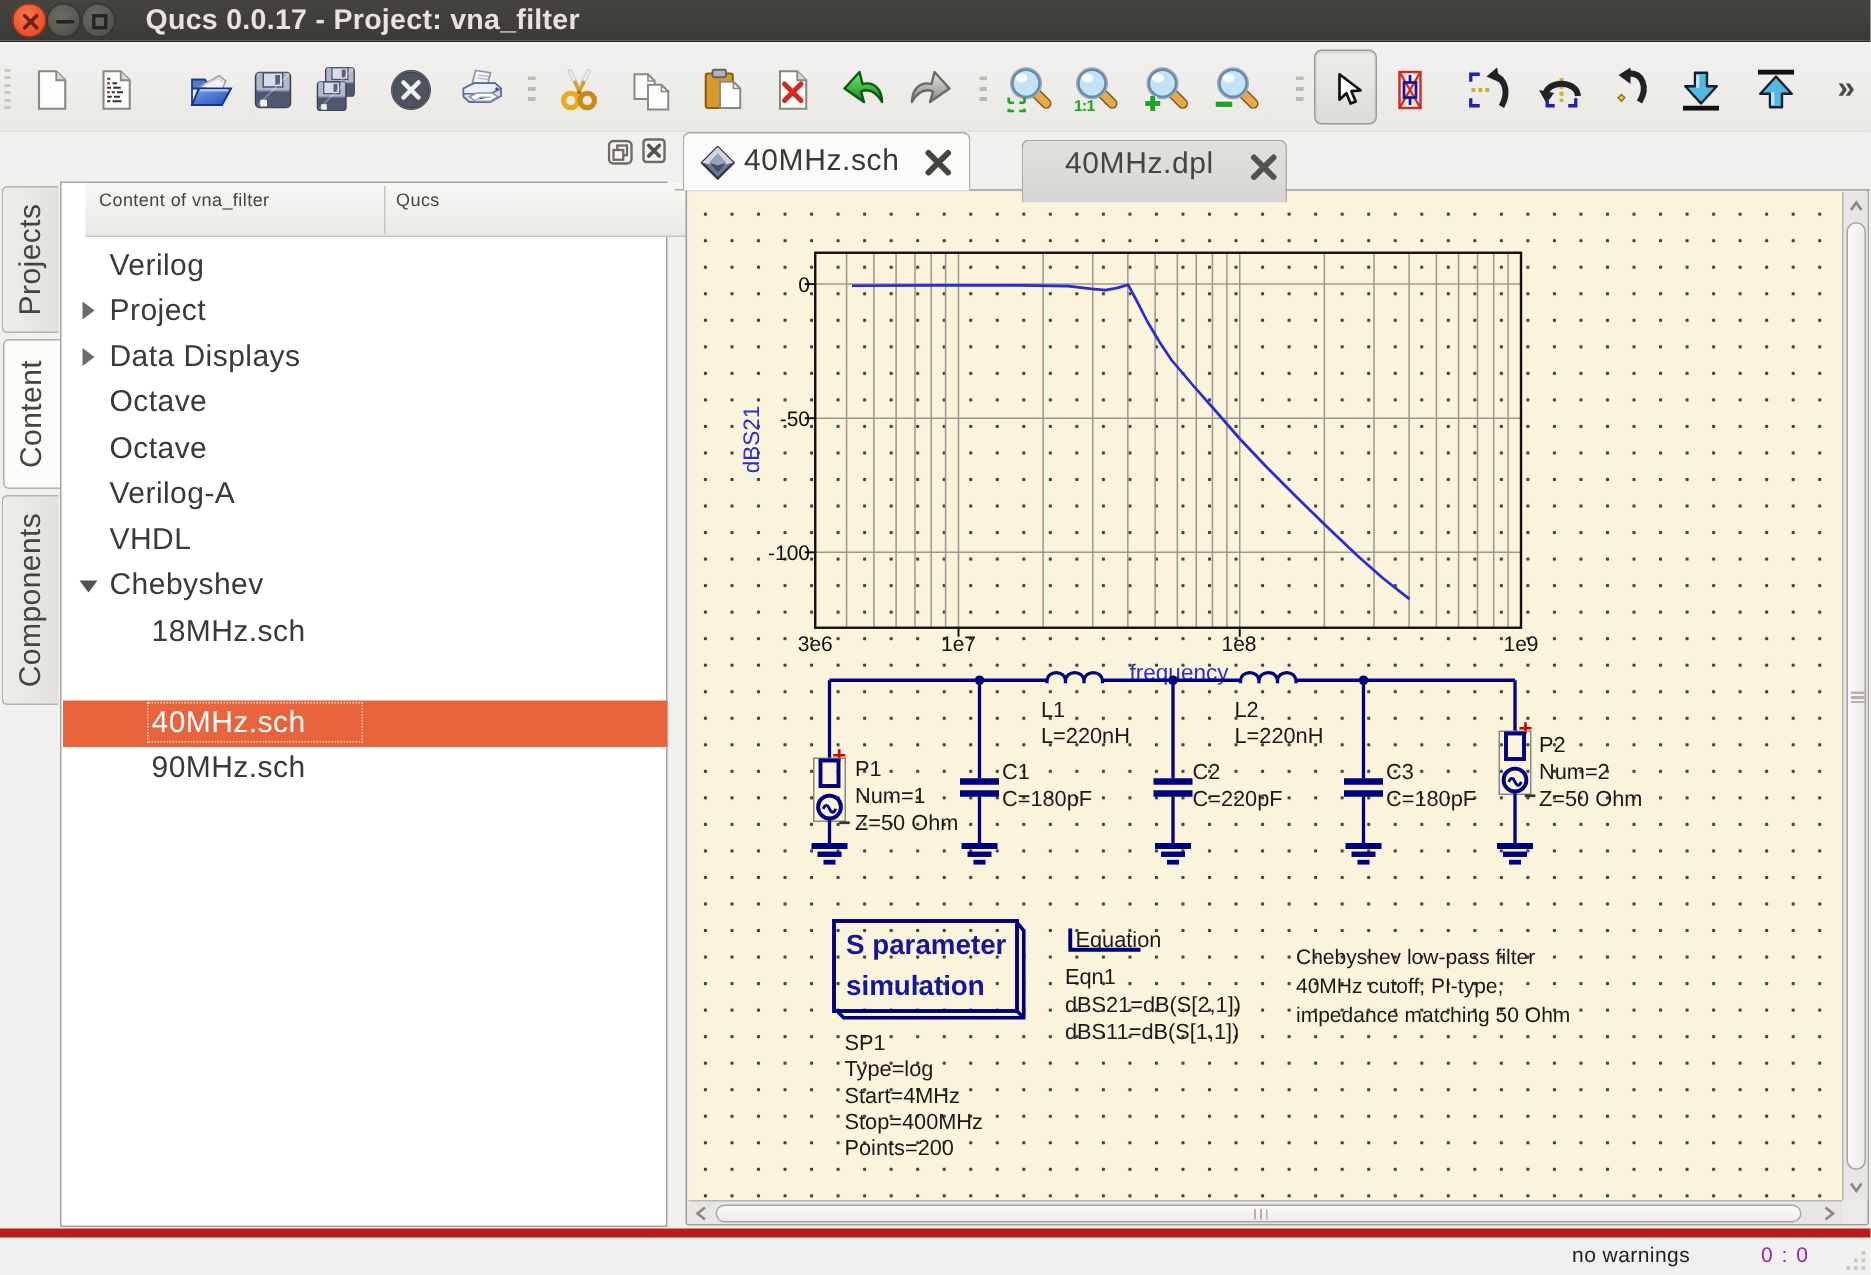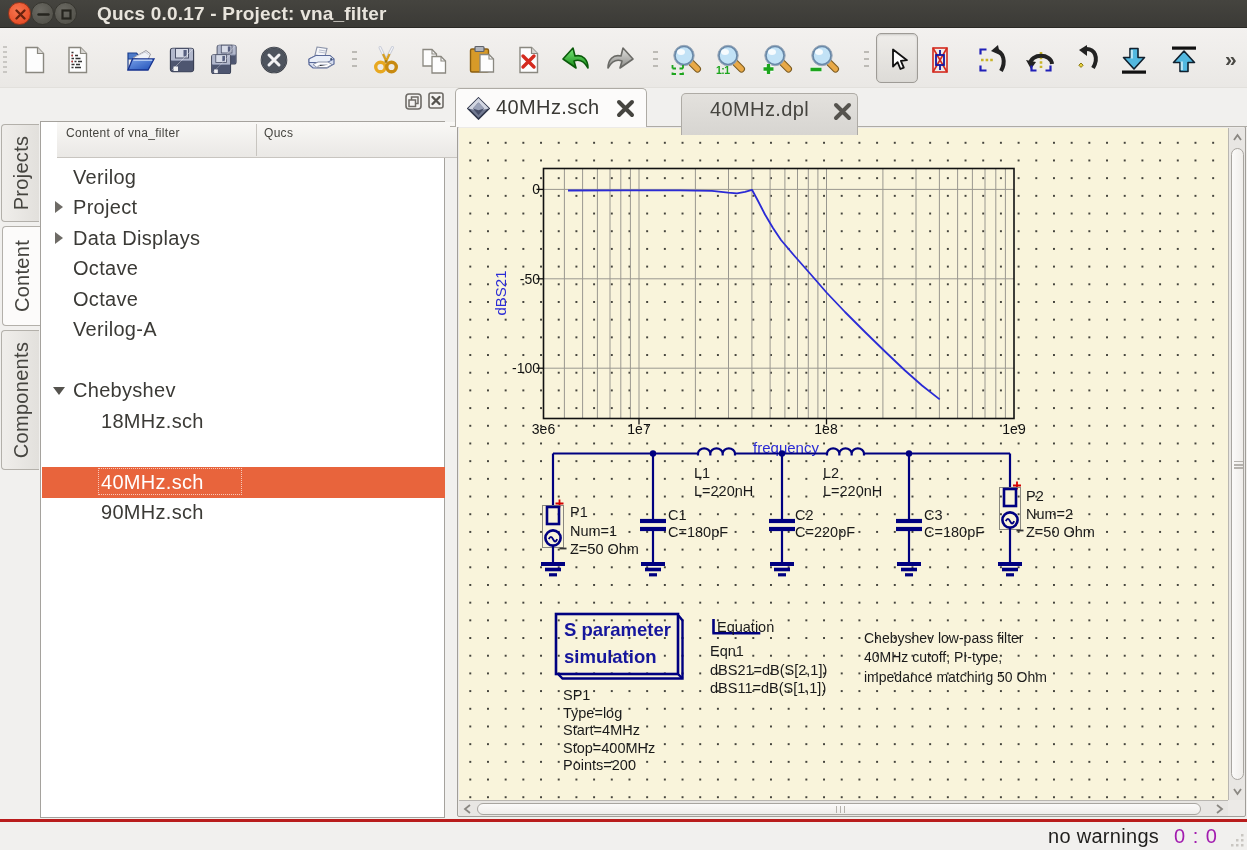--- a/index.html
+++ b/index.html
@@ -48,21 +48,21 @@
 #cframe{position:absolute;left:457px;top:126px;width:789px;height:691px;background:#ECEAE7;border:1px solid #A19E99;border-radius:2px}
 #canvas{position:absolute;left:1px;top:1px;width:769px;height:672px;background-color:#F9F4DB;background-image:radial-gradient(circle,#45443C 1.05px,transparent 1.35px);background-size:17.7px 17.7px;background-position:2.45px 5.95px}
 #schem{position:absolute;left:0;top:0}
 
 #vsc{position:absolute;left:770px;top:1px;width:17px;height:672px;background:#E8E6E3;border-left:1px solid #B9B6B1}
 #vthumb{position:absolute;left:2px;top:20px;width:13px;height:632px;background:linear-gradient(90deg,#FBFAF9,#EFEDEA);border:1px solid #A8A5A0;border-radius:7px}
 #hsc{position:absolute;left:1px;top:673px;width:769px;height:16px;background:#E8E6E3;border-top:1px solid #B9B6B1}
 #hthumb{position:absolute;left:18px;top:2px;width:724px;height:12px;background:linear-gradient(#FBFAF9,#EFEDEA);border:1px solid #A8A5A0;border-radius:6px}
 .grip3{position:absolute;background:repeating-linear-gradient(90deg,#B5B2AD 0 1.5px,transparent 1.5px 4px)}
 
-#status{position:absolute;left:0;top:819px;width:1247px;height:31px;background:#F1F0EE;border-top:3px solid #b91c1c;font-size:20px;color:#1F1E1C}
+#status{position:absolute;left:0;top:819px;width:1247px;height:31px;background:#F1F0EE;border-top:6px solid #b91c1c;font-size:14px;color:#1F1E1C}
 #st1{position:absolute;left:1048px;top:3px;letter-spacing:.3px}
 #st2{position:absolute;left:1174px;top:3px;color:#a21caf;letter-spacing:1px}
 </style></head>
 <body>
 <div id="tbar">
   <div class="wb" id="wb1">
       <svg width="23" height="23">
         <path d="M7.5 7.5l8 8M15.5 7.5l-8 8" stroke="#69220E" stroke-width="2.4" stroke-linecap="round"></path>
       </svg>
     </div>
@@ -332,20 +332,23 @@
       <span>Data Displays</span>
     </div>
   <div class="trow" style="top:131px">
       <span>Octave</span>
     </div>
   <div class="trow" style="top:162px">
       <span>Octave</span>
     </div>
   <div class="trow" style="top:192px">
       <span>Verilog-A</span>
+    </div>
+  <div class="trow" style="top:223px">
+      <span>VHDL</span>
     </div>
   <div class="trow" style="top:253px">
       <i class="arr d"></i>
       <span>Chebyshev</span>
     </div>
   <div class="trow sub" style="top:284px">
       <span>18MHz.sch</span>
     </div>
   <div class="trow sub sel" style="top:345px">
       <span>40MHz.sch</span>

